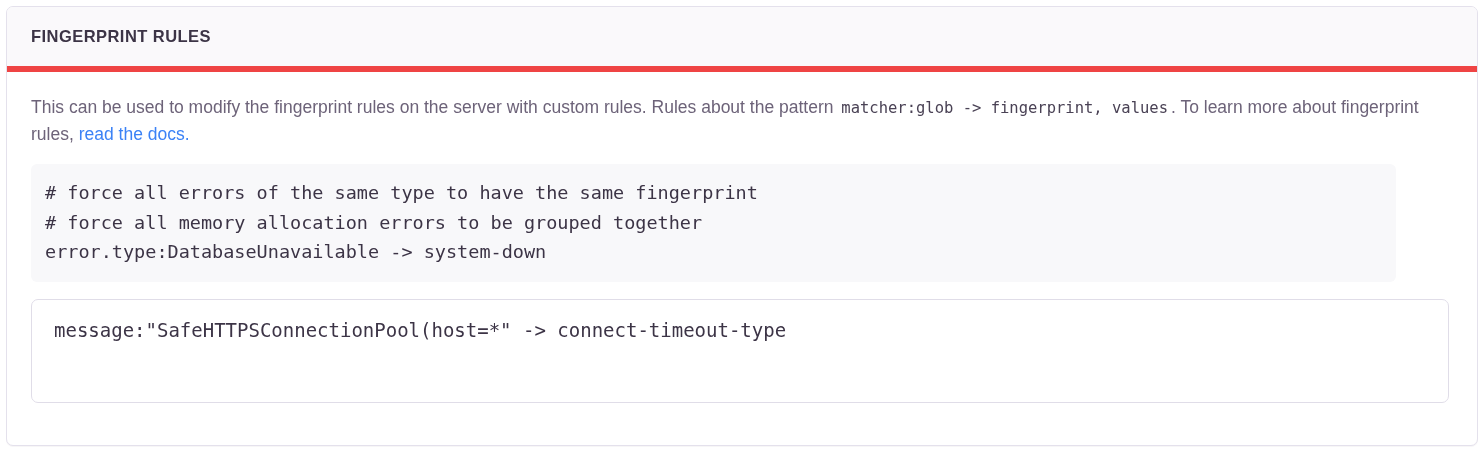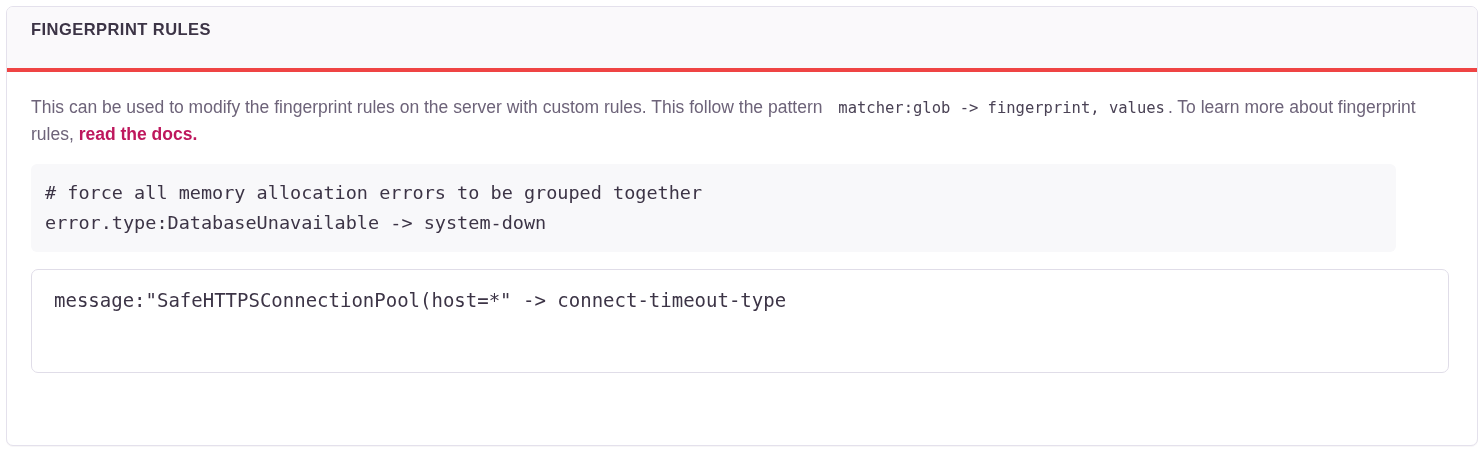--- a/index.html
+++ b/index.html
@@ -31,23 +31,23 @@
     border: 1px solid #e4e1ec;
     border-radius: 7px;
     background: #ffffff;
     overflow: hidden;
     box-shadow: 0 1px 0 rgba(43, 34, 51, 0.04);
   }
 
   .card-header {
     height: 65px;
     background: #faf9fb;
-    border-bottom: 4px solid #ef4444;
+    border-bottom: 6px solid #ef4444;
     display: flex;
-    align-items: flex-start;
+    align-items: center;
     padding: 0 24px;
   }
 
   .card-title {
     font-size: 16.5px;
     font-weight: bold;
     letter-spacing: 0.45px;
     color: #3c3446;
     text-transform: uppercase;
     line-height: 1;
@@ -68,28 +68,26 @@
     font-weight: normal;
   }
 
   .description .inline-code {
     font-family: "DejaVu Sans Mono", "Liberation Mono", monospace;
     font-size: 15.5px;
     color: #4a4255;
     letter-spacing: 0;
     white-space: pre;
     padding: 0 3px;
-    margin-left: 8px;
   }
 
   .doc-link {
-    color: #be185d;
+    color: #3b82f6;
     text-decoration: none;
     cursor: pointer;
-    font-weight: bold;
   }
 
   
   .code-block {
     margin-top: 17px;
     background: #f8f8fa;
     border-radius: 6px;
     padding: 14px 14px 15px 14px;
     width: 1365px;
     max-width: 100%;
@@ -132,23 +130,24 @@
 <div class="page">
 
   <section class="card">
 
     <header class="card-header">
       <h2 class="card-title">FINGERPRINT RULES</h2>
     </header>
 
     <div class="card-body">
 
-      <p class="description"><span>This can be used to modify the fingerprint rules on the server with custom rules. This follow the pattern </span><span class="inline-code">matcher:glob -&gt; fingerprint, values</span><span>. To learn more about fingerprint rules, </span><a class="doc-link" href="#">read the docs</a><span class="doc-link">.</span></p>
+      <p class="description"><span>This can be used to modify the fingerprint rules on the server with custom rules. Rules about the pattern </span><span class="inline-code">matcher:glob -&gt; fingerprint, values</span><span>. To learn more about fingerprint rules, </span><a class="doc-link" href="#">read the docs</a><span class="doc-link">.</span></p>
 
       <div class="code-block">
+        <div class="code-line"># force all errors of the same type to have the same fingerprint</div>
         <div class="code-line"># force all memory allocation errors to be grouped together</div>
         <div class="code-line">error.type:DatabaseUnavailable -&gt; system-down</div>
       </div>
 
       <textarea class="rules-input" spellcheck="false" placeholder="matcher:glob -&gt; fingerprint, values" style="">message:"SafeHTTPSConnectionPool(host=*" -&gt; connect-timeout-type</textarea>
 
     </div>
   </section>
 
 </div>

